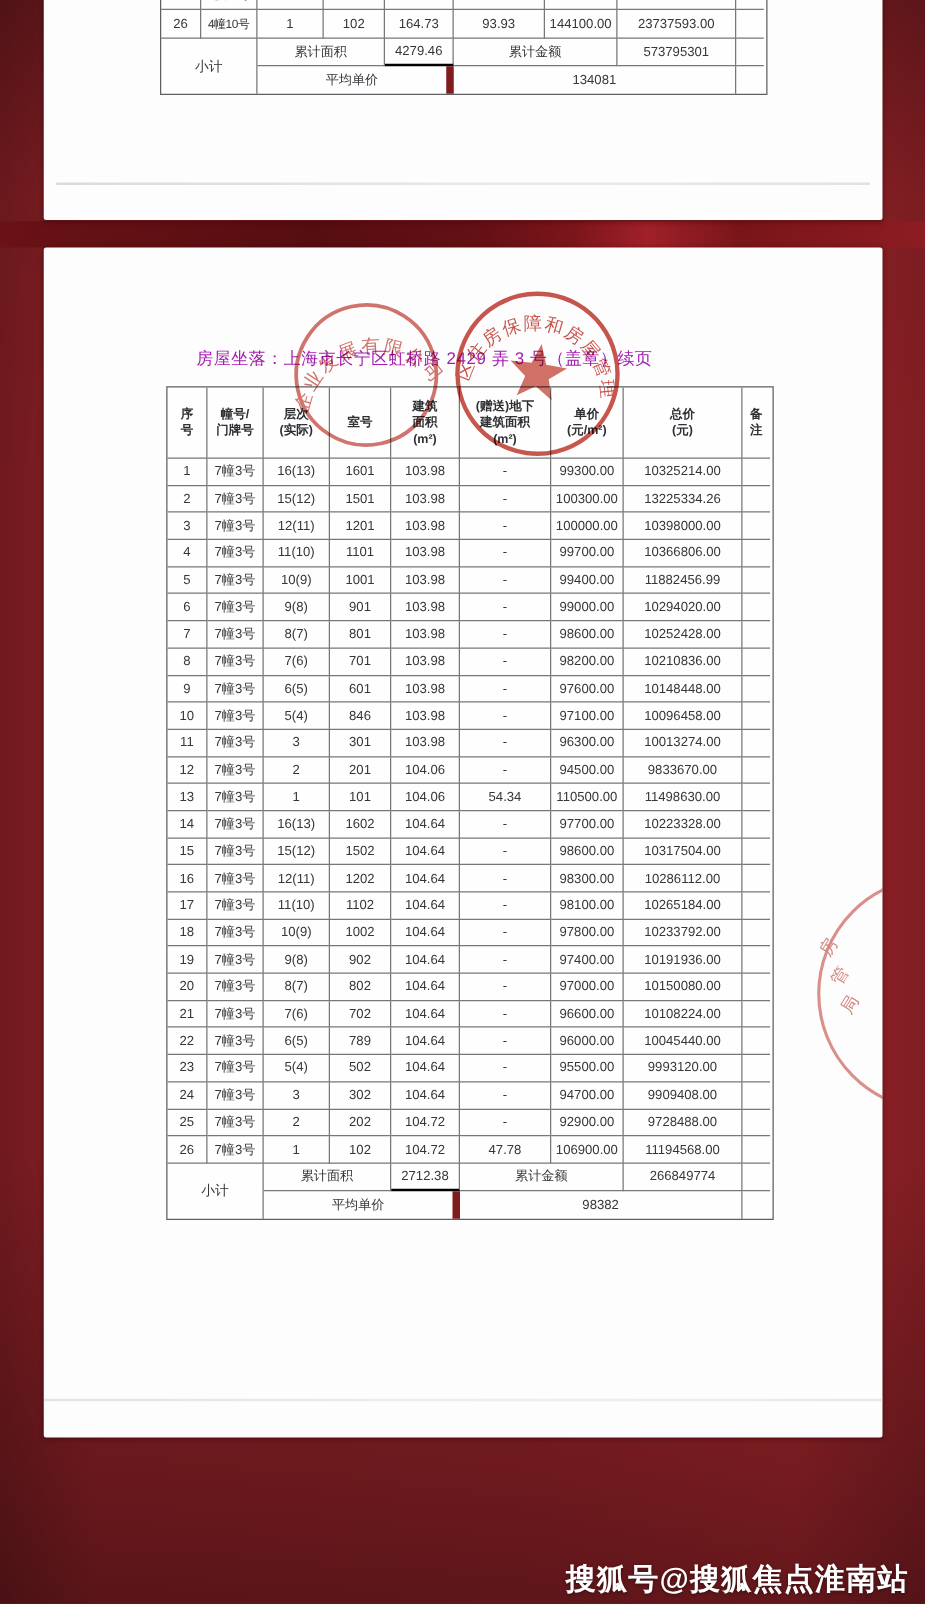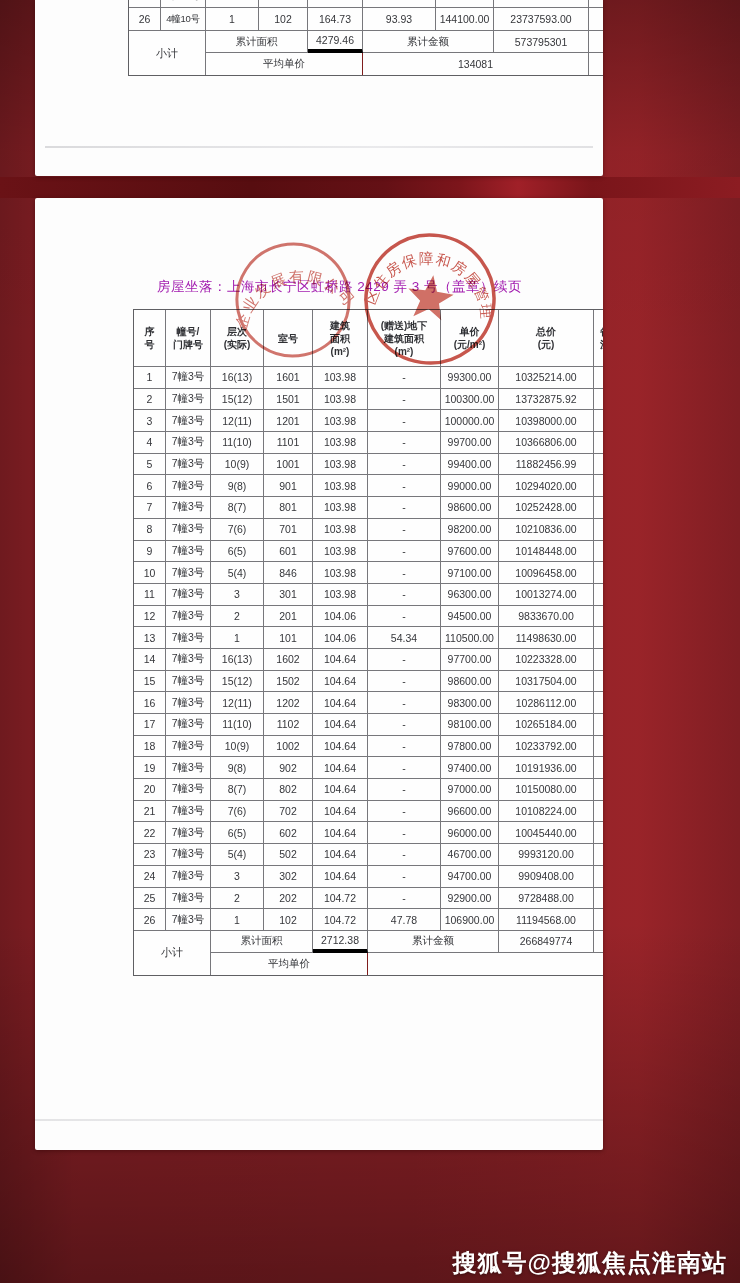--- a/index.html
+++ b/index.html
@@ -10,21 +10,21 @@
       linear-gradient(180deg, rgba(0,0,0,.28) 0%, rgba(0,0,0,.05) 12%, rgba(0,0,0,0) 30%, rgba(0,0,0,0) 72%, rgba(0,0,0,.25) 93%, rgba(0,0,0,.35) 100%),
       linear-gradient(90deg, rgba(0,0,0,.22) 0%, rgba(0,0,0,.04) 10%, rgba(0,0,0,0) 55%, rgba(255,60,60,.10) 86%, rgba(0,0,0,.10) 100%),
       #8e2127;
   }
   
   .band{
     position:absolute;left:0;top:177px;width:740px;height:21px;
     background:linear-gradient(90deg,#6a1216 0%,#570d10 34%,#641015 52%,#7c151b 62%,#a02028 70%,#7a151a 80%,#8c1c22 100%);
   }
   .page{
-    position:absolute;left:35px;width:568px;background:#fdfdfd;
+    position:absolute;left:35px;width:671px;background:#fdfdfd;
     box-shadow:0 1px 4px rgba(40,0,0,.45);overflow:hidden;
   }
   .page-top{top:0;height:176px;border-radius:0 0 2px 2px;}
   .page-main{top:198px;height:952px;border-radius:2px;}
   .scanline{position:absolute;height:2px;background:linear-gradient(90deg,#cfcfd2,#e3e3e6 60%,#d8d8db);opacity:.75;}
 
   
   .grid-table{position:absolute;border:1px solid #5f5f63;background:#fefefe;}
   .trow,.thead,.strow{display:grid;grid-template-columns:32px 45px 53px 49px 55px 73px 58px 95px 22px;}
   .td,.th{
@@ -36,25 +36,25 @@
   .thead .th{height:57px;font-size:10px;font-weight:700;line-height:1.3;white-space:pre-line;text-align:center;color:#2f3034;}
   .tbody .trow .td{height:21.7px;}
   .tfrag .trow .td{height:23px;}
   .td.bcol{font-size:9.5px;letter-spacing:-.3px;text-align:center;}
   
   .subgrid{display:grid;grid-template-columns:32px 45px 53px 49px 55px 73px 58px 95px 22px;grid-template-rows:22px 22px;}
   .sc{box-sizing:border-box;display:flex;align-items:center;justify-content:center;font-size:10.5px;color:#35363a;}
   .sc.lab{font-weight:400;}
   .st-xiaoji{grid-column:1/3;grid-row:1/3;border-right:1px solid #77777b;font-size:11px;}
   .st-al{grid-column:3/5;grid-row:1;border-right:1px solid #77777b;border-bottom:1px solid #77777b;}
-  .st-av{grid-column:5/6;grid-row:1;border-right:1px solid #77777b;border-bottom:4px solid #000000;}
+  .st-av{grid-column:5/6;grid-row:1;border-right:1px solid #77777b;border-bottom:2px solid #000000;}
   .st-ml{grid-column:6/8;grid-row:1;border-right:1px solid #77777b;border-bottom:1px solid #77777b;}
   .st-mv{grid-column:8/9;grid-row:1;border-right:1px solid #77777b;border-bottom:1px solid #77777b;text-align:center;}
   .st-n1{grid-column:9/10;grid-row:1;border-bottom:1px solid #77777b;}
-  .st-pl{grid-column:3/6;grid-row:2;border-right:1px solid #7f1d1d;}
+  .st-pl{grid-column:3/6;grid-row:2;border-right:6px solid #7f1d1d;}
   .st-pv{grid-column:6/9;grid-row:2;border-right:1px solid #77777b;}
   .st-n2{grid-column:9/10;grid-row:2;}
 
   
   .loc{position:absolute;left:104px;top:80px;font-size:13.5px;color:#a21caf;letter-spacing:.5px;margin-left:18px;}
 
   
   .stamp{position:absolute;mix-blend-mode:multiply;pointer-events:none;}
   .stamp text{font-family:"DejaVu Sans","Liberation Sans",sans-serif;}
 
@@ -154,21 +154,21 @@
           </div>
 
           <div class="trow">
             <div class="td">2</div>
             <div class="td">7幢3号</div>
             <div class="td">15(12)</div>
             <div class="td">1501</div>
             <div class="td">103.98</div>
             <div class="td">-</div>
             <div class="td">100300.00</div>
-            <div class="td">13732875.92</div>
+            <div class="td">13225334.26</div>
             <div class="td"></div>
           </div>
 
           <div class="trow">
             <div class="td">3</div>
             <div class="td">7幢3号</div>
             <div class="td">12(11)</div>
             <div class="td">1201</div>
             <div class="td">103.98</div>
             <div class="td">-</div>
@@ -390,36 +390,36 @@
             <div class="td">-</div>
             <div class="td">96600.00</div>
             <div class="td">10108224.00</div>
             <div class="td"></div>
           </div>
 
           <div class="trow">
             <div class="td">22</div>
             <div class="td">7幢3号</div>
             <div class="td">6(5)</div>
-            <div class="td">602</div>
+            <div class="td">789</div>
             <div class="td">104.64</div>
             <div class="td">-</div>
             <div class="td">96000.00</div>
             <div class="td">10045440.00</div>
             <div class="td"></div>
           </div>
 
           <div class="trow">
             <div class="td">23</div>
             <div class="td">7幢3号</div>
             <div class="td">5(4)</div>
             <div class="td">502</div>
             <div class="td">104.64</div>
             <div class="td">-</div>
-            <div class="td">46700.00</div>
+            <div class="td">95500.00</div>
             <div class="td">9993120.00</div>
             <div class="td"></div>
           </div>
 
           <div class="trow">
             <div class="td">24</div>
             <div class="td">7幢3号</div>
             <div class="td">3</div>
             <div class="td">302</div>
             <div class="td">104.64</div>
@@ -454,20 +454,21 @@
           </div>
         </div>
       <div class="subgrid">
         <div class="sc st-xiaoji">小计</div>
         <div class="sc lab st-al">累计面积</div>
         <div class="sc st-av">2712.38</div>
         <div class="sc lab st-ml">累计金额</div>
         <div class="sc st-mv">266849774</div>
         <div class="sc st-n1"></div>
         <div class="sc lab st-pl">平均单价</div>
+        <div class="sc st-pv">98382</div>
         <div class="sc st-n2"></div>
       </div>
     </div>
 
     <svg class="stamp" style="left:190px;top:34px;transform:rotate(-12deg);opacity:.75;" width="136" height="136" viewBox="0 0 136 136">
       <circle cx="68" cy="68" r="56" fill="none" stroke="#c2463c" stroke-width="3"></circle>
       <path id="arcL" d="M 16.3,86.8 A 55,55 0 0 1 119.7,86.8" fill="none"></path>
       <text font-size="15" fill="#c2463c" letter-spacing="2">
         <textPath href="#arcL" startOffset="50%" text-anchor="middle">企业发展有限公司</textPath>
       </text>

